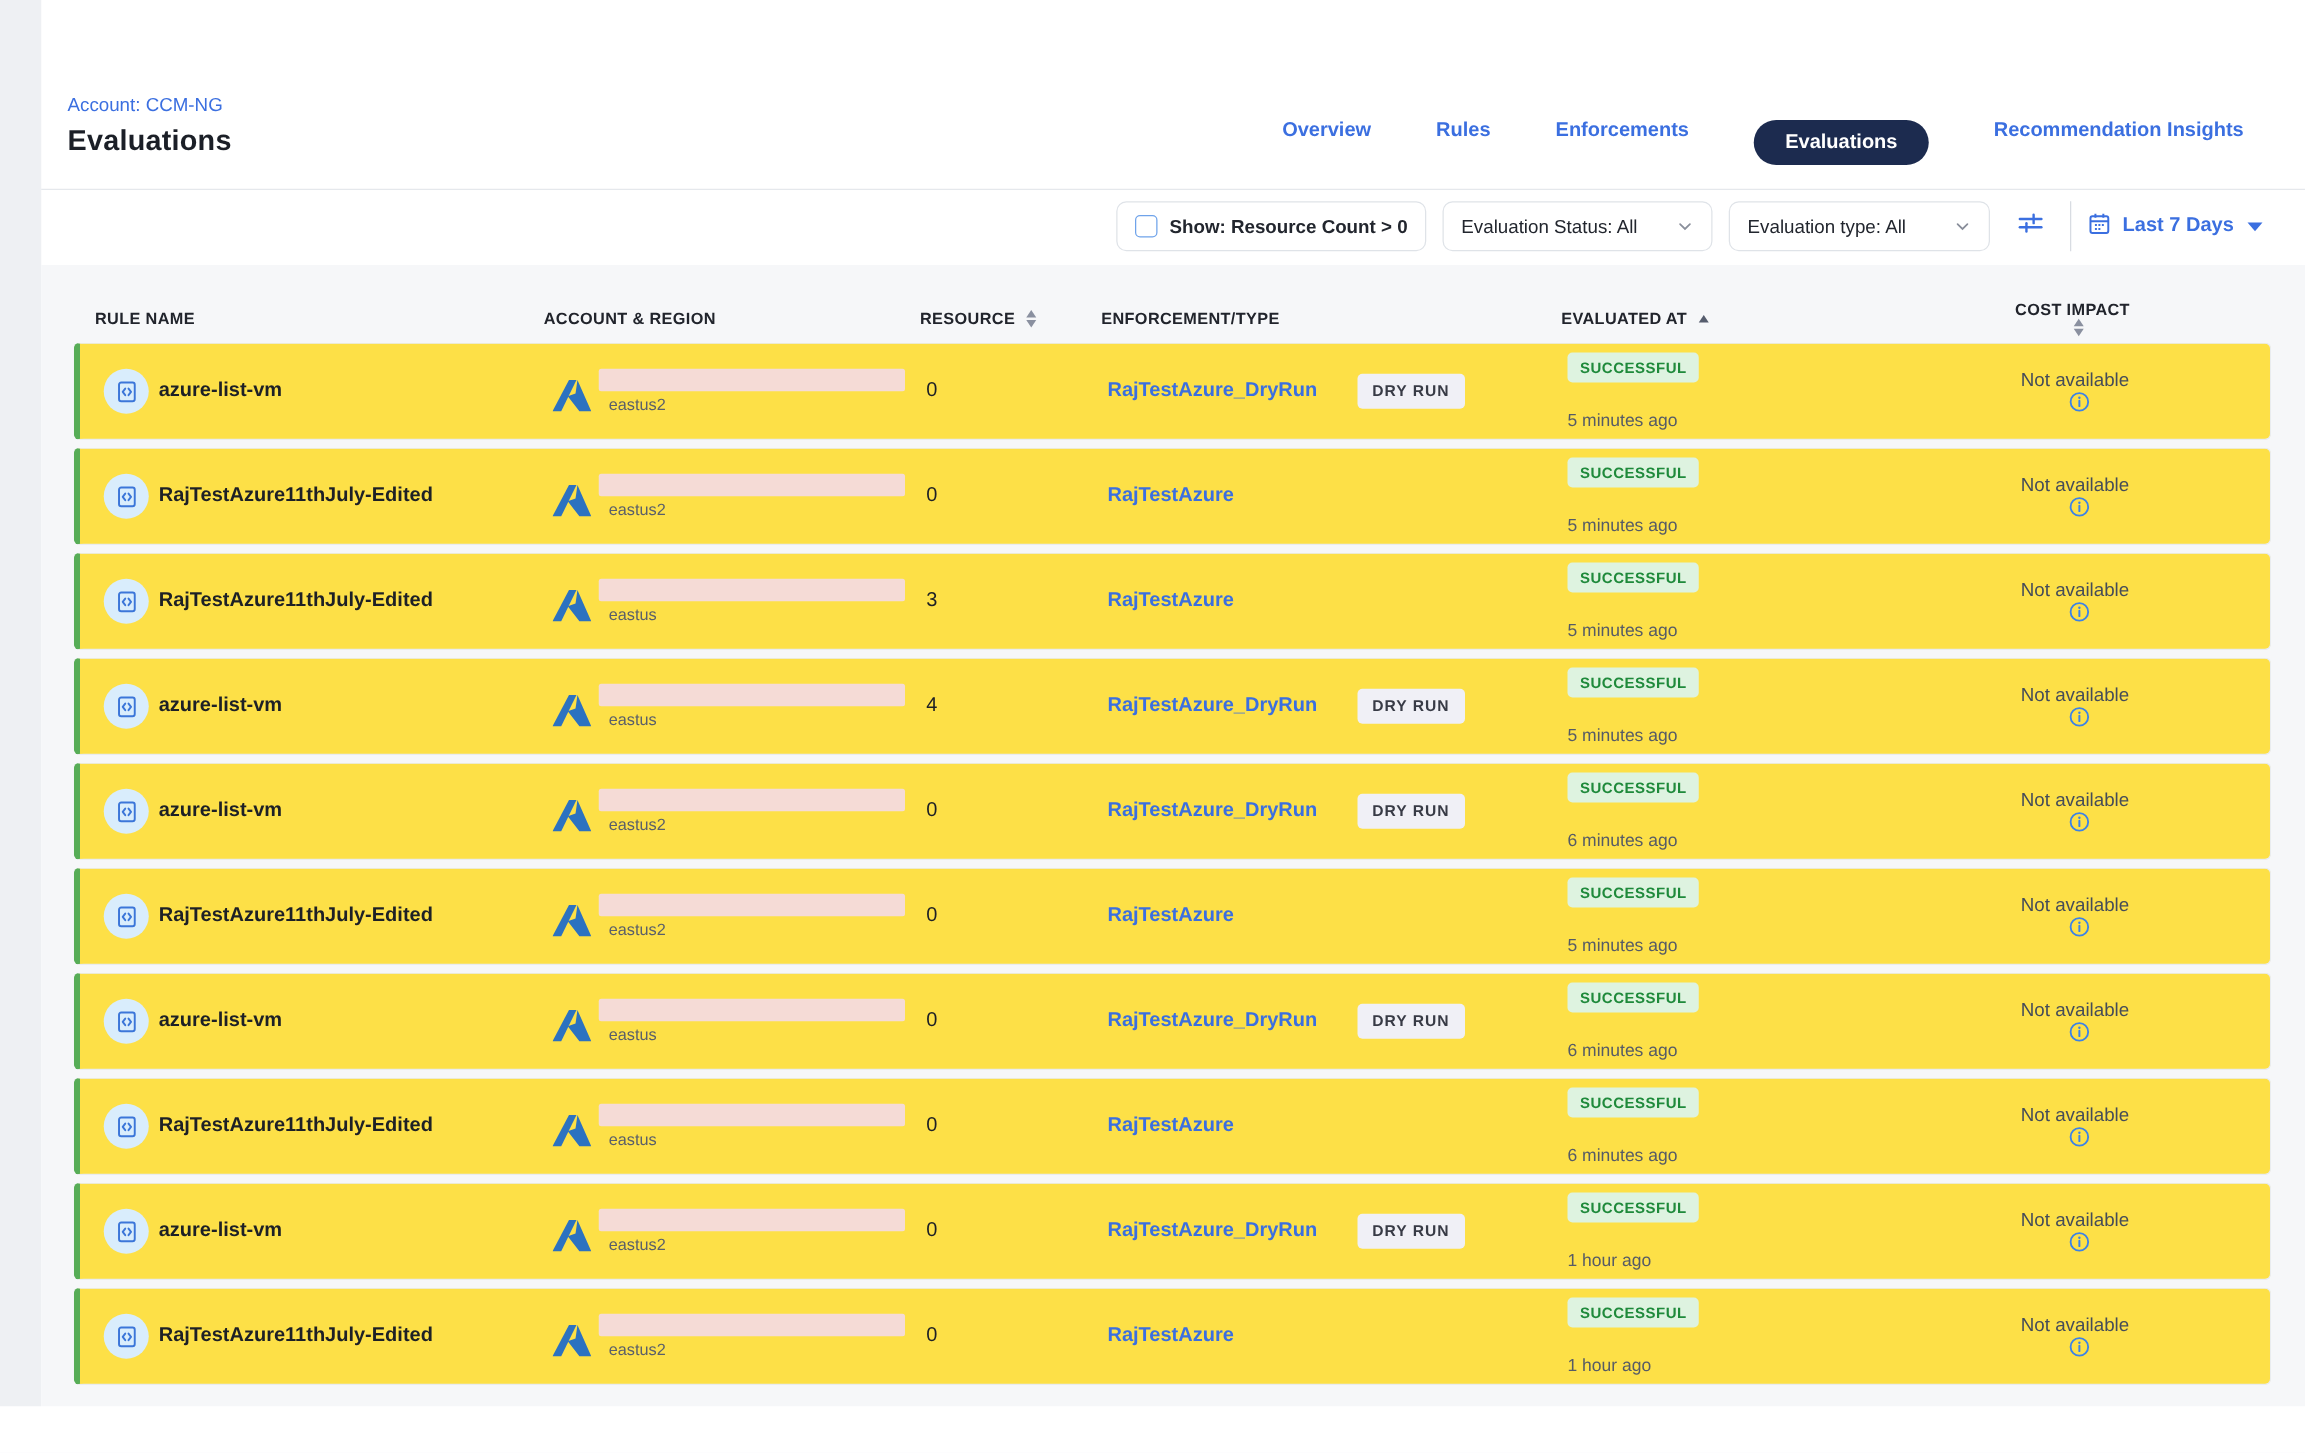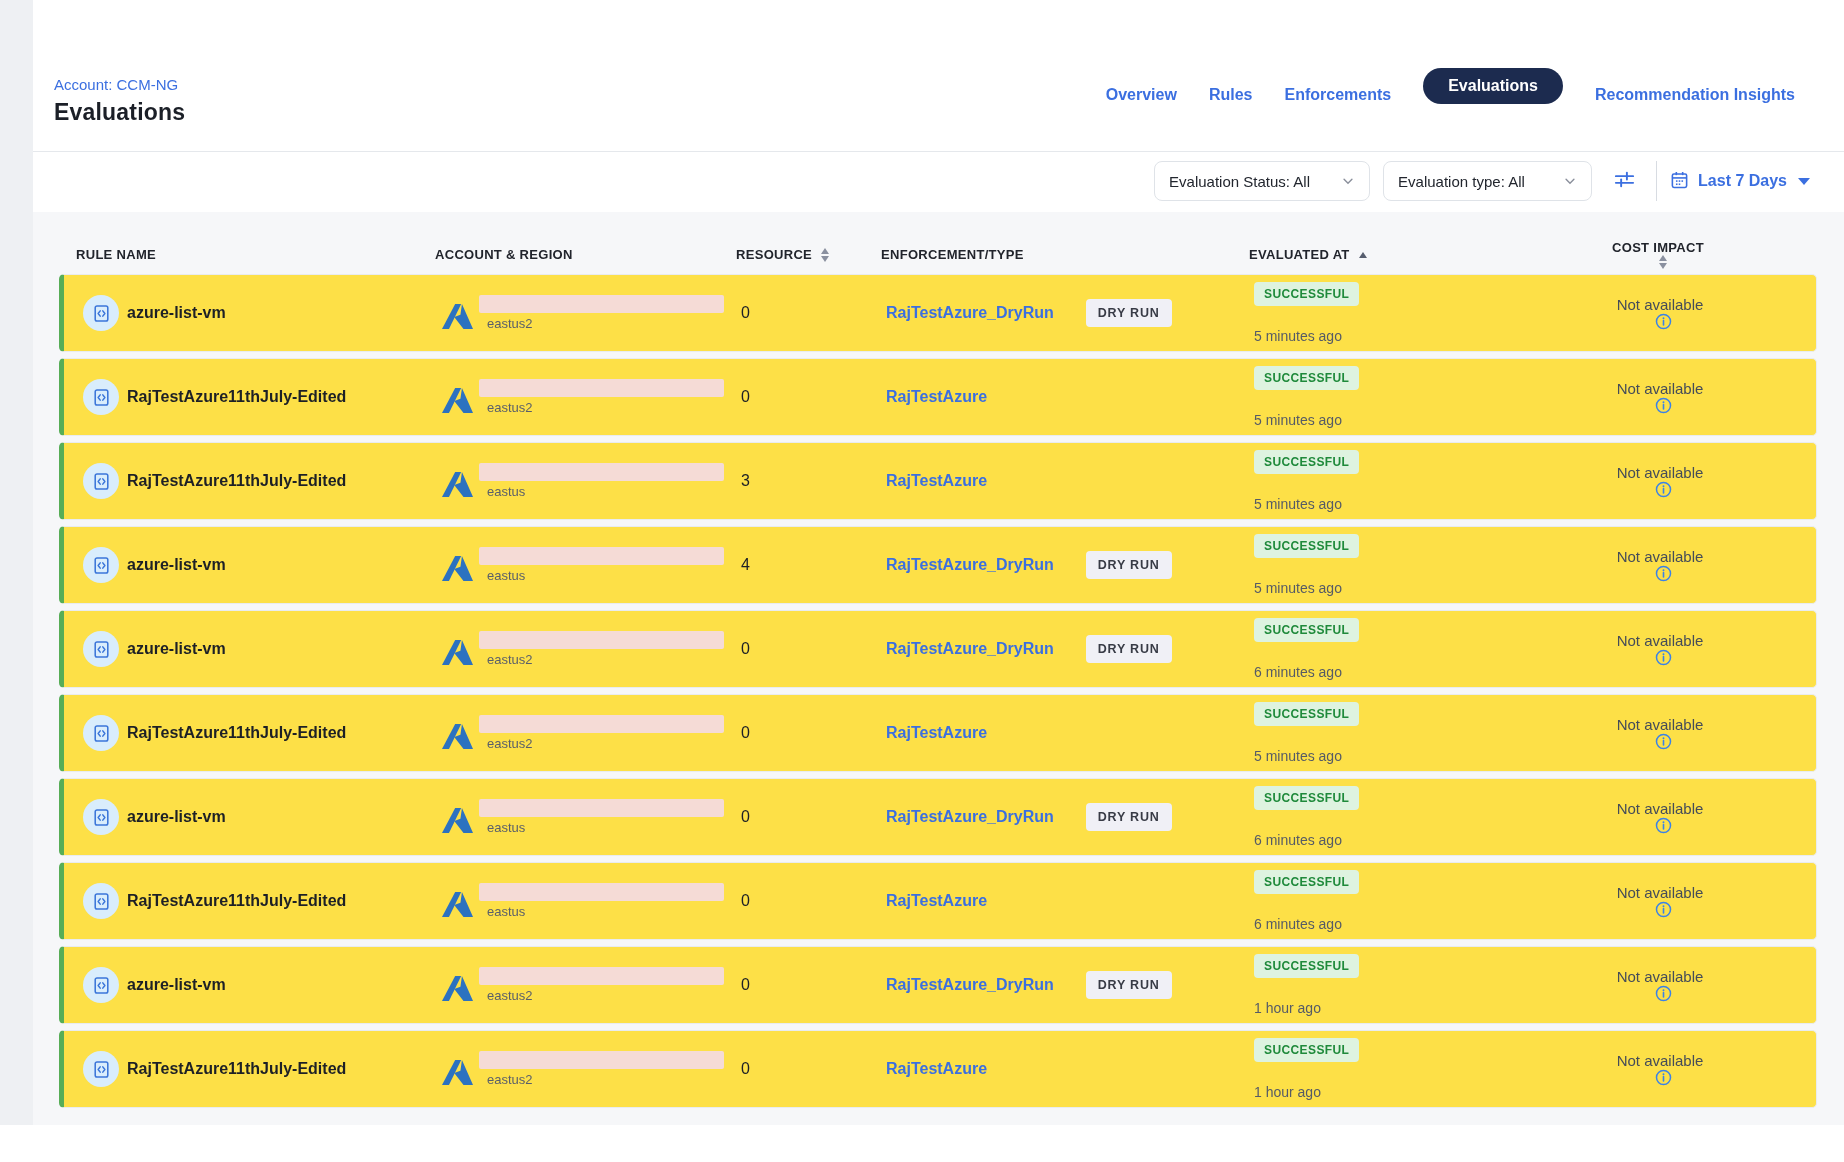--- a/index.html
+++ b/index.html
@@ -5,21 +5,21 @@
   * { margin:0; padding:0; box-sizing:border-box; }
   html,body { width:1844px; height:1162px; background:#ffffff;
     font-family:"Liberation Sans", sans-serif; color:#1d2026; overflow:hidden; position:relative; }
 
   .left-strip { position:absolute; left:0; top:0; width:33px; height:1125px; background:#eef0f3; }
 
   
   .breadcrumb { position:absolute; left:54px; top:76px; font-size:15px; color:#3B6FE0; cursor:pointer; }
   .page-title { position:absolute; left:54px; top:99px; font-size:23px; font-weight:700; color:#1b1f27; letter-spacing:.2px; }
 
-  .topnav { position:absolute; top:66px; right:49px; height:38px; display:flex; align-items:flex-end; gap:32px; }
+  .topnav { position:absolute; top:96px; right:49px; height:38px; display:flex; align-items:flex-start; gap:52px; }
   .nav-link { font-size:16px; font-weight:600; color:#3B6FE0; cursor:pointer; white-space:nowrap; }
   .nav-pill { background:#1C2B4F; color:#ffffff; border-radius:19px; padding:9px 25px; font-size:16px; font-weight:600; cursor:pointer; }
 
   .header-divider { position:absolute; left:33px; right:0; top:151px; height:1px; background:#e5e8ec; }
 
   
   .filter-bar { position:absolute; top:161px; right:34px; height:40px; display:flex; align-items:center; gap:13px; }
   .filter-card { height:40px; background:#fff; border:1px solid #dfe3e8; border-radius:8px;
     display:flex; align-items:center; padding:0 14px; font-size:15px; color:#22262e; cursor:pointer; }
   .chk-box { width:18px; height:18px; border:1.5px solid #6fa3ea; border-radius:4px; background:#fff; margin-right:10px; flex:0 0 auto; }
@@ -94,20 +94,24 @@
   <span class="nav-link">Overview</span>
   <span class="nav-link">Rules</span>
   <span class="nav-link">Enforcements</span>
   <span class="nav-pill">Evaluations</span>
   <span class="nav-link">Recommendation Insights</span>
 </div>
 
 <div class="header-divider"></div>
 
 <div class="filter-bar">
+  <div class="filter-card">
+    <span class="chk-box"></span>
+    <span class="chk-label">Show: Resource Count &gt; 0</span>
+  </div>
 
   <div class="filter-card select select-status">
     <span class="select-label">Evaluation Status: All</span>
     <span class="chev">
       <svg width="14" height="14" viewBox="0 0 16 16" fill="none" stroke="#8a8f9b" stroke-width="1.6" stroke-linecap="round">
           <path d="M3.5 6 8 10.5 12.5 6"></path>
         </svg>
     </span>
   </div>
 

